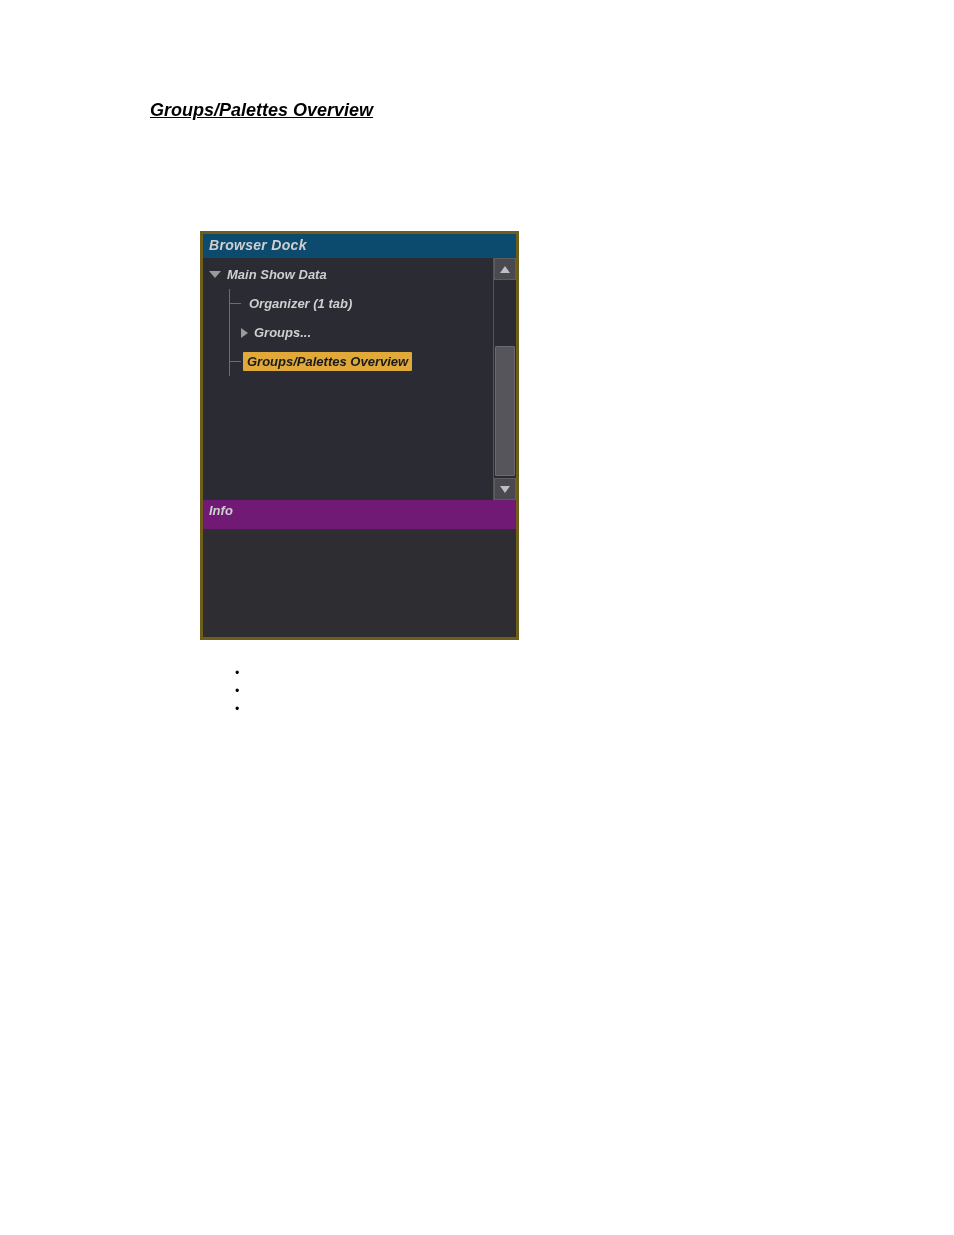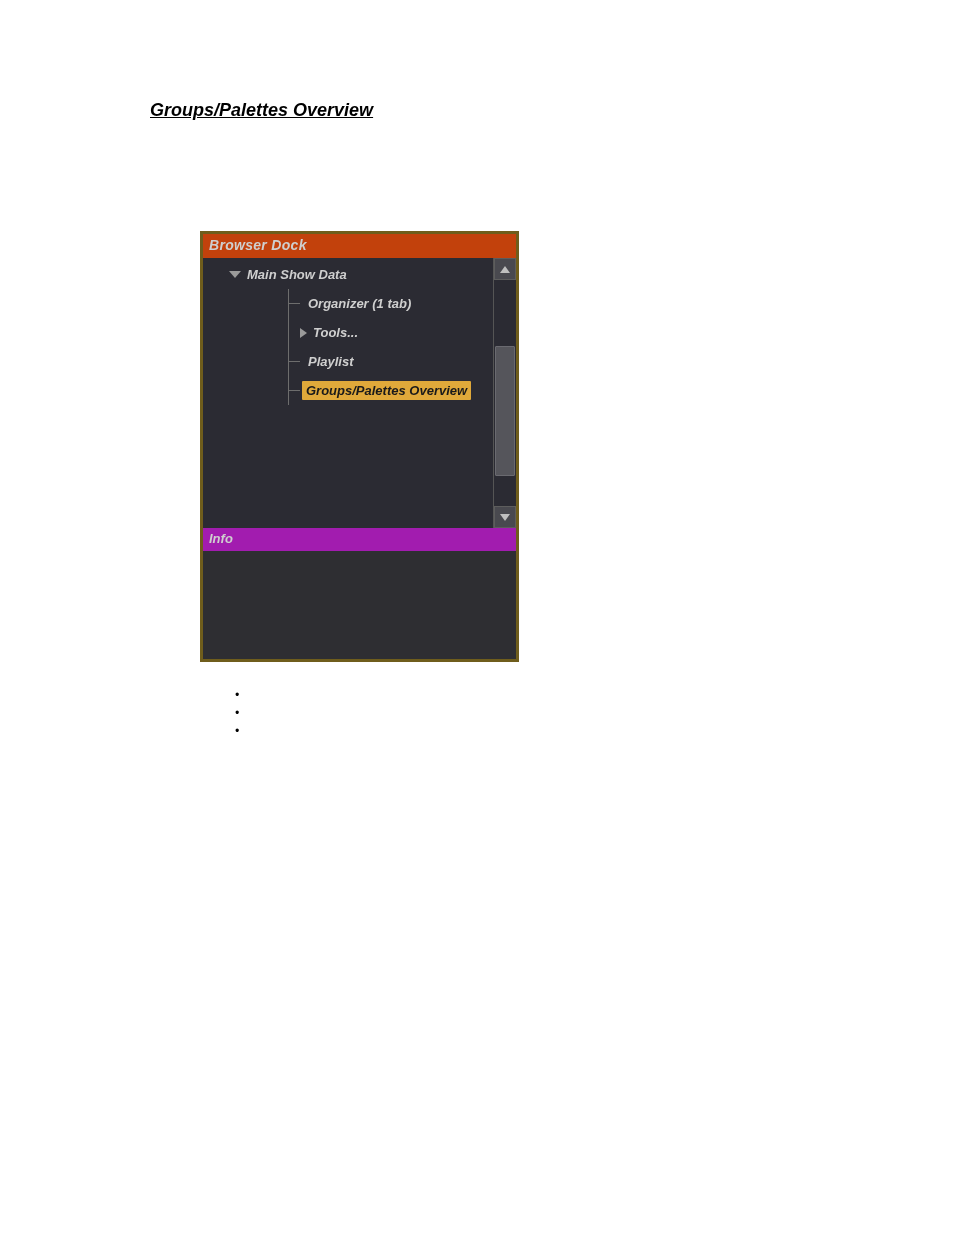--- a/index.html
+++ b/index.html
@@ -28,32 +28,31 @@
     margin-top: 110px;
     margin-left: 150px;
   }
   .panel {
     width: 313px;
     border: 3px solid #6f5d1c;
     background: #6f5d1c;
     font-family: Arial, sans-serif;
   }
   .panel-header {
-    background: #c2410c;
+    background: #0c4a6e;
     color: #cfcfcf;
     font-weight: bold;
     font-size: 14px;
     padding: 3px 6px 5px 6px;
     letter-spacing: 0.3px;
   }
   .tree-area {
     display: flex;
     background: #2b2b33;
-    height: 270px;
-    padding-left: 20px;
+    height: 242px;
   }
   .tree {
     flex: 1;
     color: #cfcfcf;
     font-size: 13px;
     font-weight: bold;
     padding-top: 2px;
     overflow: hidden;
     position: relative;
   }
@@ -129,25 +128,25 @@
   .sb-thumb {
     position: absolute;
     left: 1px; right: 1px;
     top: 66px;
     height: 128px;
     background: #55555b;
     border: 1px solid #6a6a70;
     border-radius: 1px;
   }
   .info-header {
-    background: #a21caf;
+    background: #701a75;
     color: #cfcfcf;
     font-weight: bold;
     font-size: 13px;
-    padding: 3px 6px 5px 6px;
+    padding: 3px 6px 11px 6px;
   }
   .info-body {
     height: 108px;
     background: #2e2e32;
   }
   .bullets {
     margin-top: 24px;
     margin-left: 185px;
     font-size: 12px;
     color: #000;
@@ -190,40 +189,36 @@
       <div class="panel-header">Browser Dock</div>
 
       <div class="tree-area">
         <div class="tree">
 
           <div class="row">
             <span class="triangle-down"></span>
             <span>Main Show Data</span>
           </div>
 
-          <div style="position:relative;margin-left:39px;">
+          <div style="position:relative;">
             <div class="vline" style="top:0;bottom:0;"></div>
 
             <div class="child-row">
               <span class="tick"></span>
               <span>Organizer (1 tab)</span>
             </div>
 
 
             <div class="sub-tri-row">
               <span class="triangle-right"></span>
-              <span>Tools...</span>
-            </div>
-
-
-
-            <div class="child-row">
-              <span class="tick"></span>
-              <span>Playlist</span>
-            </div>
+              <span>Groups...</span>
+            </div>
+
+
+
 
             <div class="child-row row selected" style="padding-left:40px;">
               <span class="tick" style="left:26px;"></span>
               <span class="sel-label">Groups/Palettes Overview</span>
             </div>
 
 
           </div>
         </div>
 

